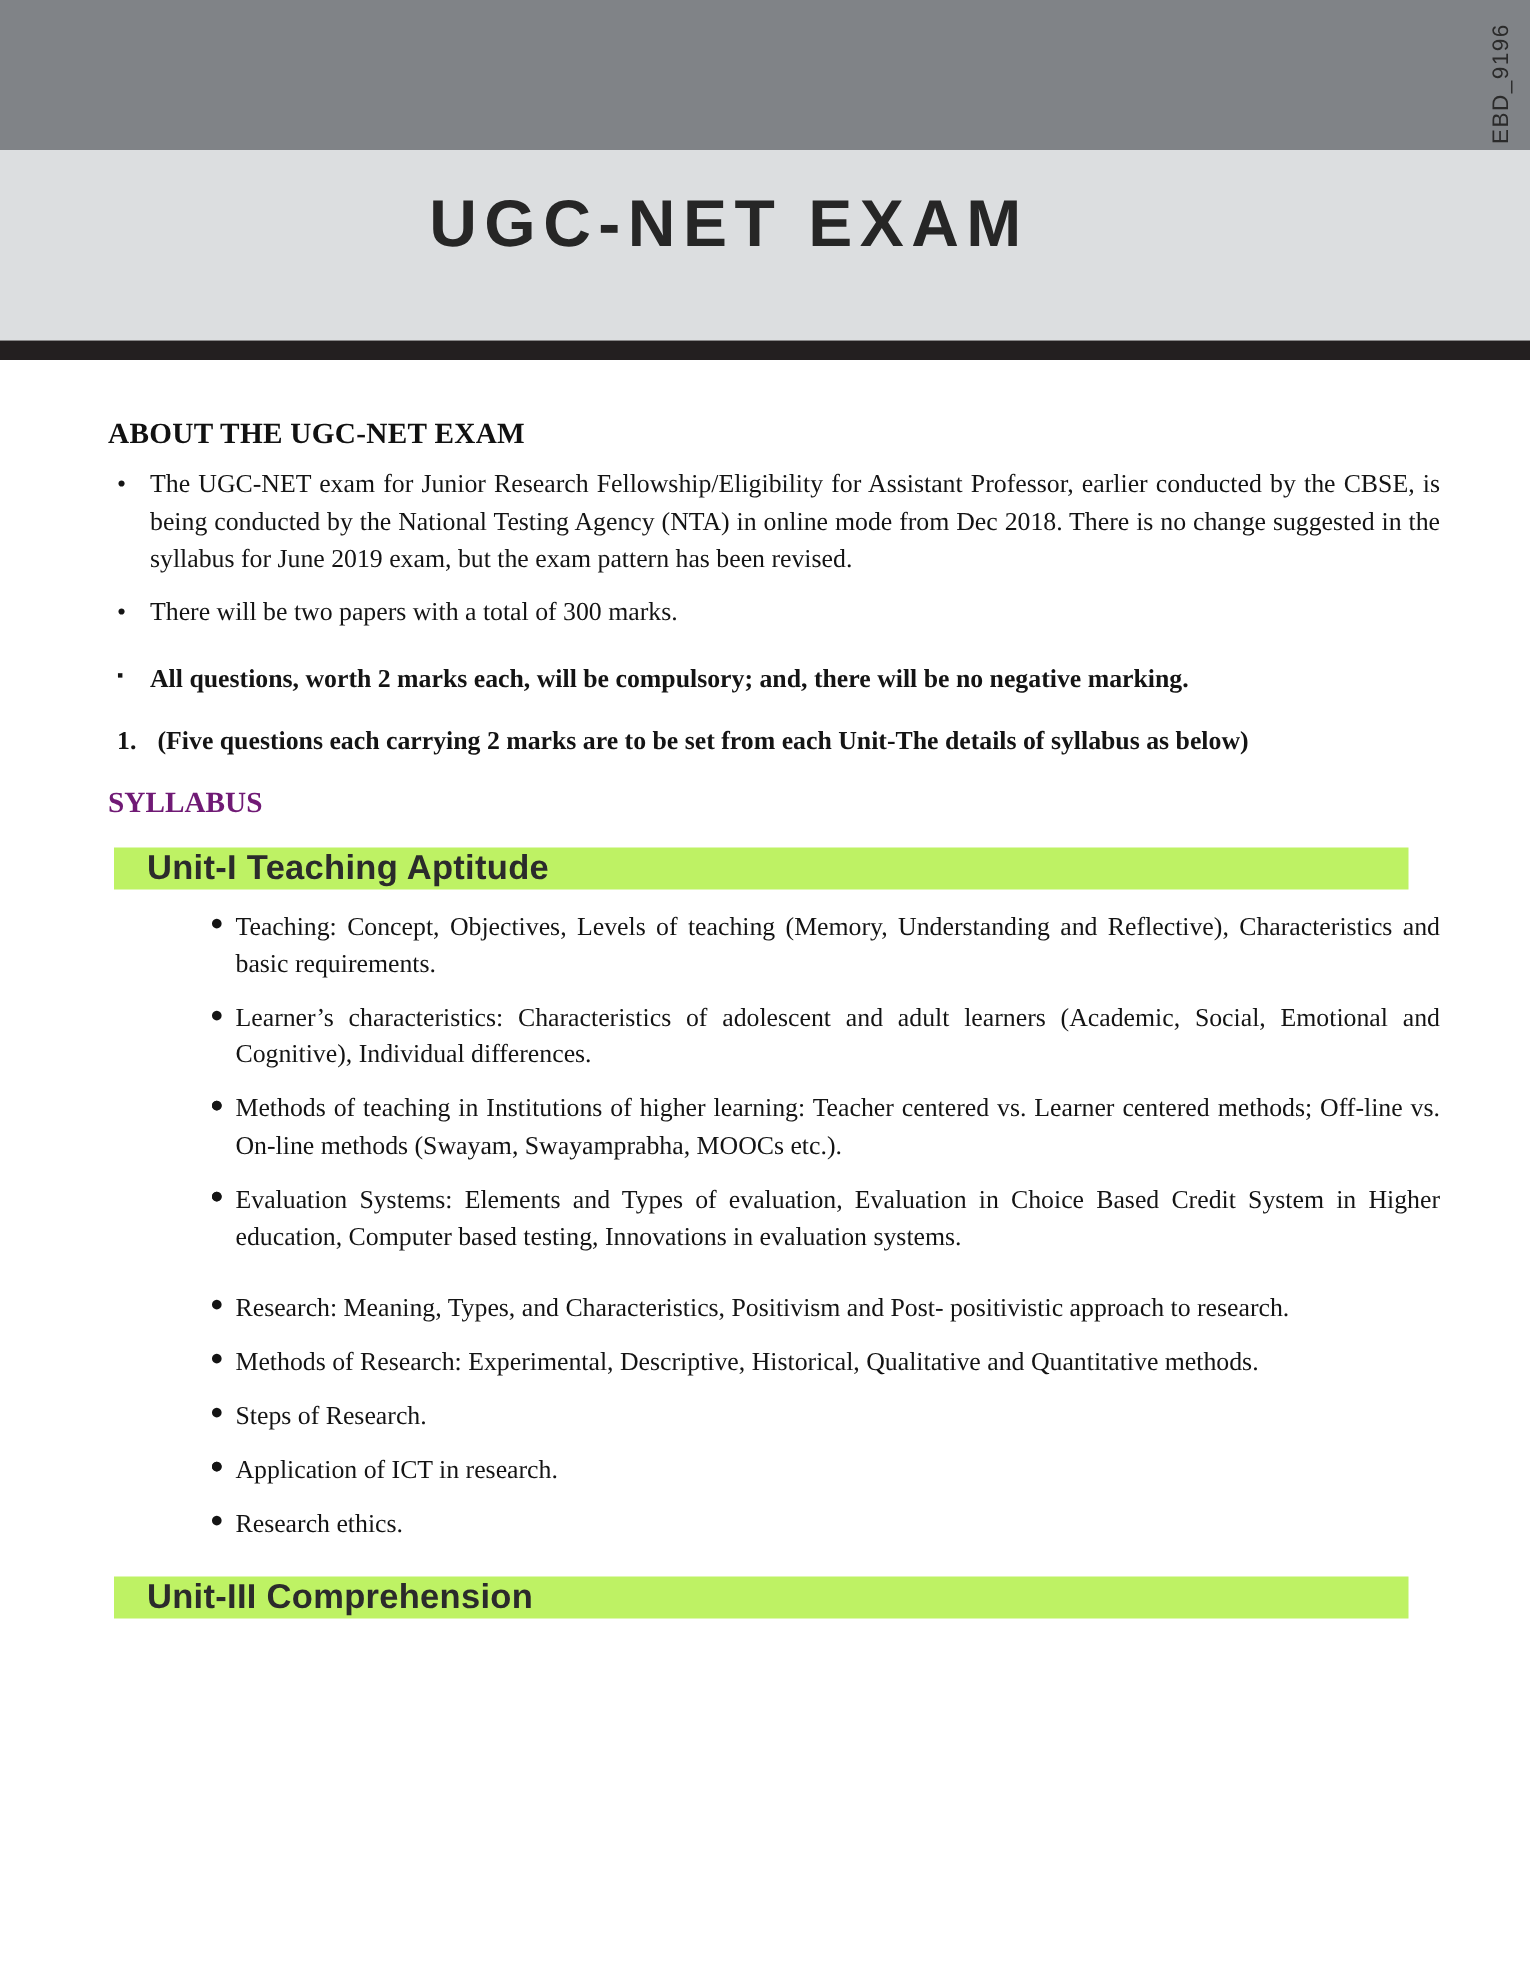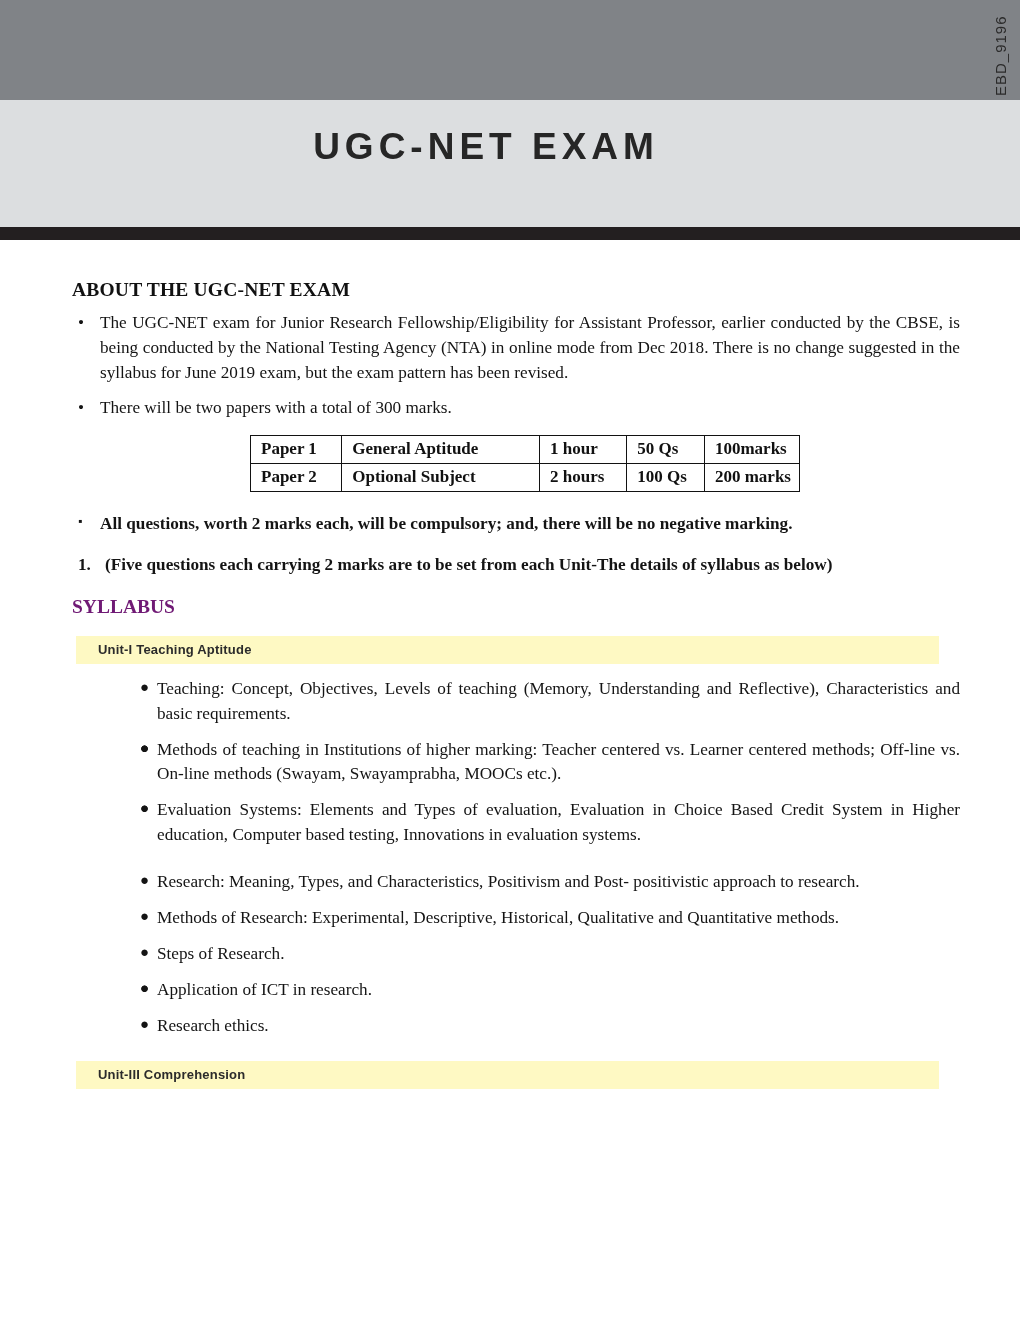--- a/index.html
+++ b/index.html
@@ -33,21 +33,21 @@
     width: 1020px; height: 13px;
     background: #231f20;
   }
   .page-title {
     position: absolute;
     top: 128px; left: 0;
     width: 972px;
     text-align: center;
     font-family: "Liberation Sans", "DejaVu Sans", sans-serif;
     font-weight: bold;
-    font-size: 37px;
+    font-size: 44px;
     letter-spacing: 5px;
     color: #262626;
     line-height: 1;
   }
   .side-code {
     position: absolute;
     top: 4px;
     right: 2px;
     width: 26px;
     height: 92px;
@@ -129,27 +129,27 @@
   .paper-table td.c1 { width: 200px; }
   .paper-table td.c2 { width: 88px; }
   .paper-table td.c3 { width: 78px; }
   .paper-table td.c4 { width: 92px; }
 
   
   .unit-bar {
     margin: 0 0 0 76px;
     width: 863px;
     height: 28px;
-    background: #fef9c3;
+    background: #bef264;
     display: flex;
     align-items: center;
     padding-left: 22px;
     font-family: "Liberation Sans", "DejaVu Sans", sans-serif;
     font-weight: bold;
-    font-size: 13px;
+    font-size: 23px;
     color: #2b2b2b;
     letter-spacing: 0.2px;
   }
   .unit-block { margin-top: 22px; }
   .unit-block.first { margin-top: 18px; }
 
   ul.unit-list { list-style: none; margin: 0; padding: 0; }
   .unit-item {
     position: relative;
     margin: 11px 60px 0 157px;
@@ -185,38 +185,20 @@
     <li class="top-item">
       <span class="mk">•</span>
       <span>The UGC-NET exam for Junior Research Fellowship/Eligibility for Assistant Professor, earlier conducted by the CBSE, is being conducted by the National Testing Agency (NTA) in online mode from Dec 2018. There is no change suggested in the syllabus for June 2019 exam, but the exam pattern has been revised.</span>
     </li>
     <li class="top-item">
       <span class="mk">•</span>
       <span>There will be two papers with a total of 300 marks.</span>
     </li>
   </ul>
 
-  <table class="paper-table">
-    <tbody>
-      <tr>
-        <td class="c0">Paper 1</td>
-        <td class="c1">General Aptitude</td>
-        <td class="c2">1 hour</td>
-        <td class="c3">50  Qs</td>
-        <td class="c4">100marks</td>
-      </tr>
-      <tr>
-        <td class="c0">Paper 2</td>
-        <td class="c1">Optional  Subject</td>
-        <td class="c2">2 hours</td>
-        <td class="c3">100 Qs</td>
-        <td class="c4">200 marks</td>
-      </tr>
-    </tbody>
-  </table>
 
   <div class="top-item sq">
     <span class="mk">▪</span>
     <span>All questions, worth 2 marks each, will be compulsory; and, there will be no negative marking.</span>
   </div>
 
   <div class="top-item num">
     <span class="mk">1.</span>
     <span>(Five questions each carrying 2 marks are to be set from each Unit-The details of syllabus as below)</span>
   </div>
@@ -225,27 +207,28 @@
 
   <div class="unit-block first">
     <div class="unit-bar">Unit-I Teaching Aptitude</div>
     <ul class="unit-list">
       <li class="unit-item">
         <span class="mk">●</span>
         <span>Teaching: Concept, Objectives, Levels of teaching (Memory, Understanding and Reflective), Characteristics and basic requirements.</span>
       </li>
       <li class="unit-item">
         <span class="mk">●</span>
-      </li>
-      <li class="unit-item">
-        <span class="mk">●</span>
-      </li>
-      <li class="unit-item">
-        <span class="mk">●</span>
-        <span>Methods of teaching in Institutions of higher marking: Teacher centered vs. Learner centered methods; Off-line vs. On-line methods (Swayam, Swayamprabha, MOOCs etc.).</span>
+        <span>Learner’s characteristics: Characteristics of adolescent and adult learners (Academic, Social, Emotional and Cognitive), Individual differences.</span>
+      </li>
+      <li class="unit-item">
+        <span class="mk">●</span>
+      </li>
+      <li class="unit-item">
+        <span class="mk">●</span>
+        <span>Methods of teaching in Institutions of higher learning: Teacher centered vs. Learner centered methods; Off-line vs. On-line methods (Swayam, Swayamprabha, MOOCs etc.).</span>
       </li>
       <li class="unit-item">
         <span class="mk">●</span>
       </li>
       <li class="unit-item">
         <span class="mk">●</span>
         <span>Evaluation Systems: Elements and Types of evaluation, Evaluation in Choice Based Credit System in Higher education, Computer based testing, Innovations in evaluation systems.</span>
       </li>
     </ul>
   </div>

